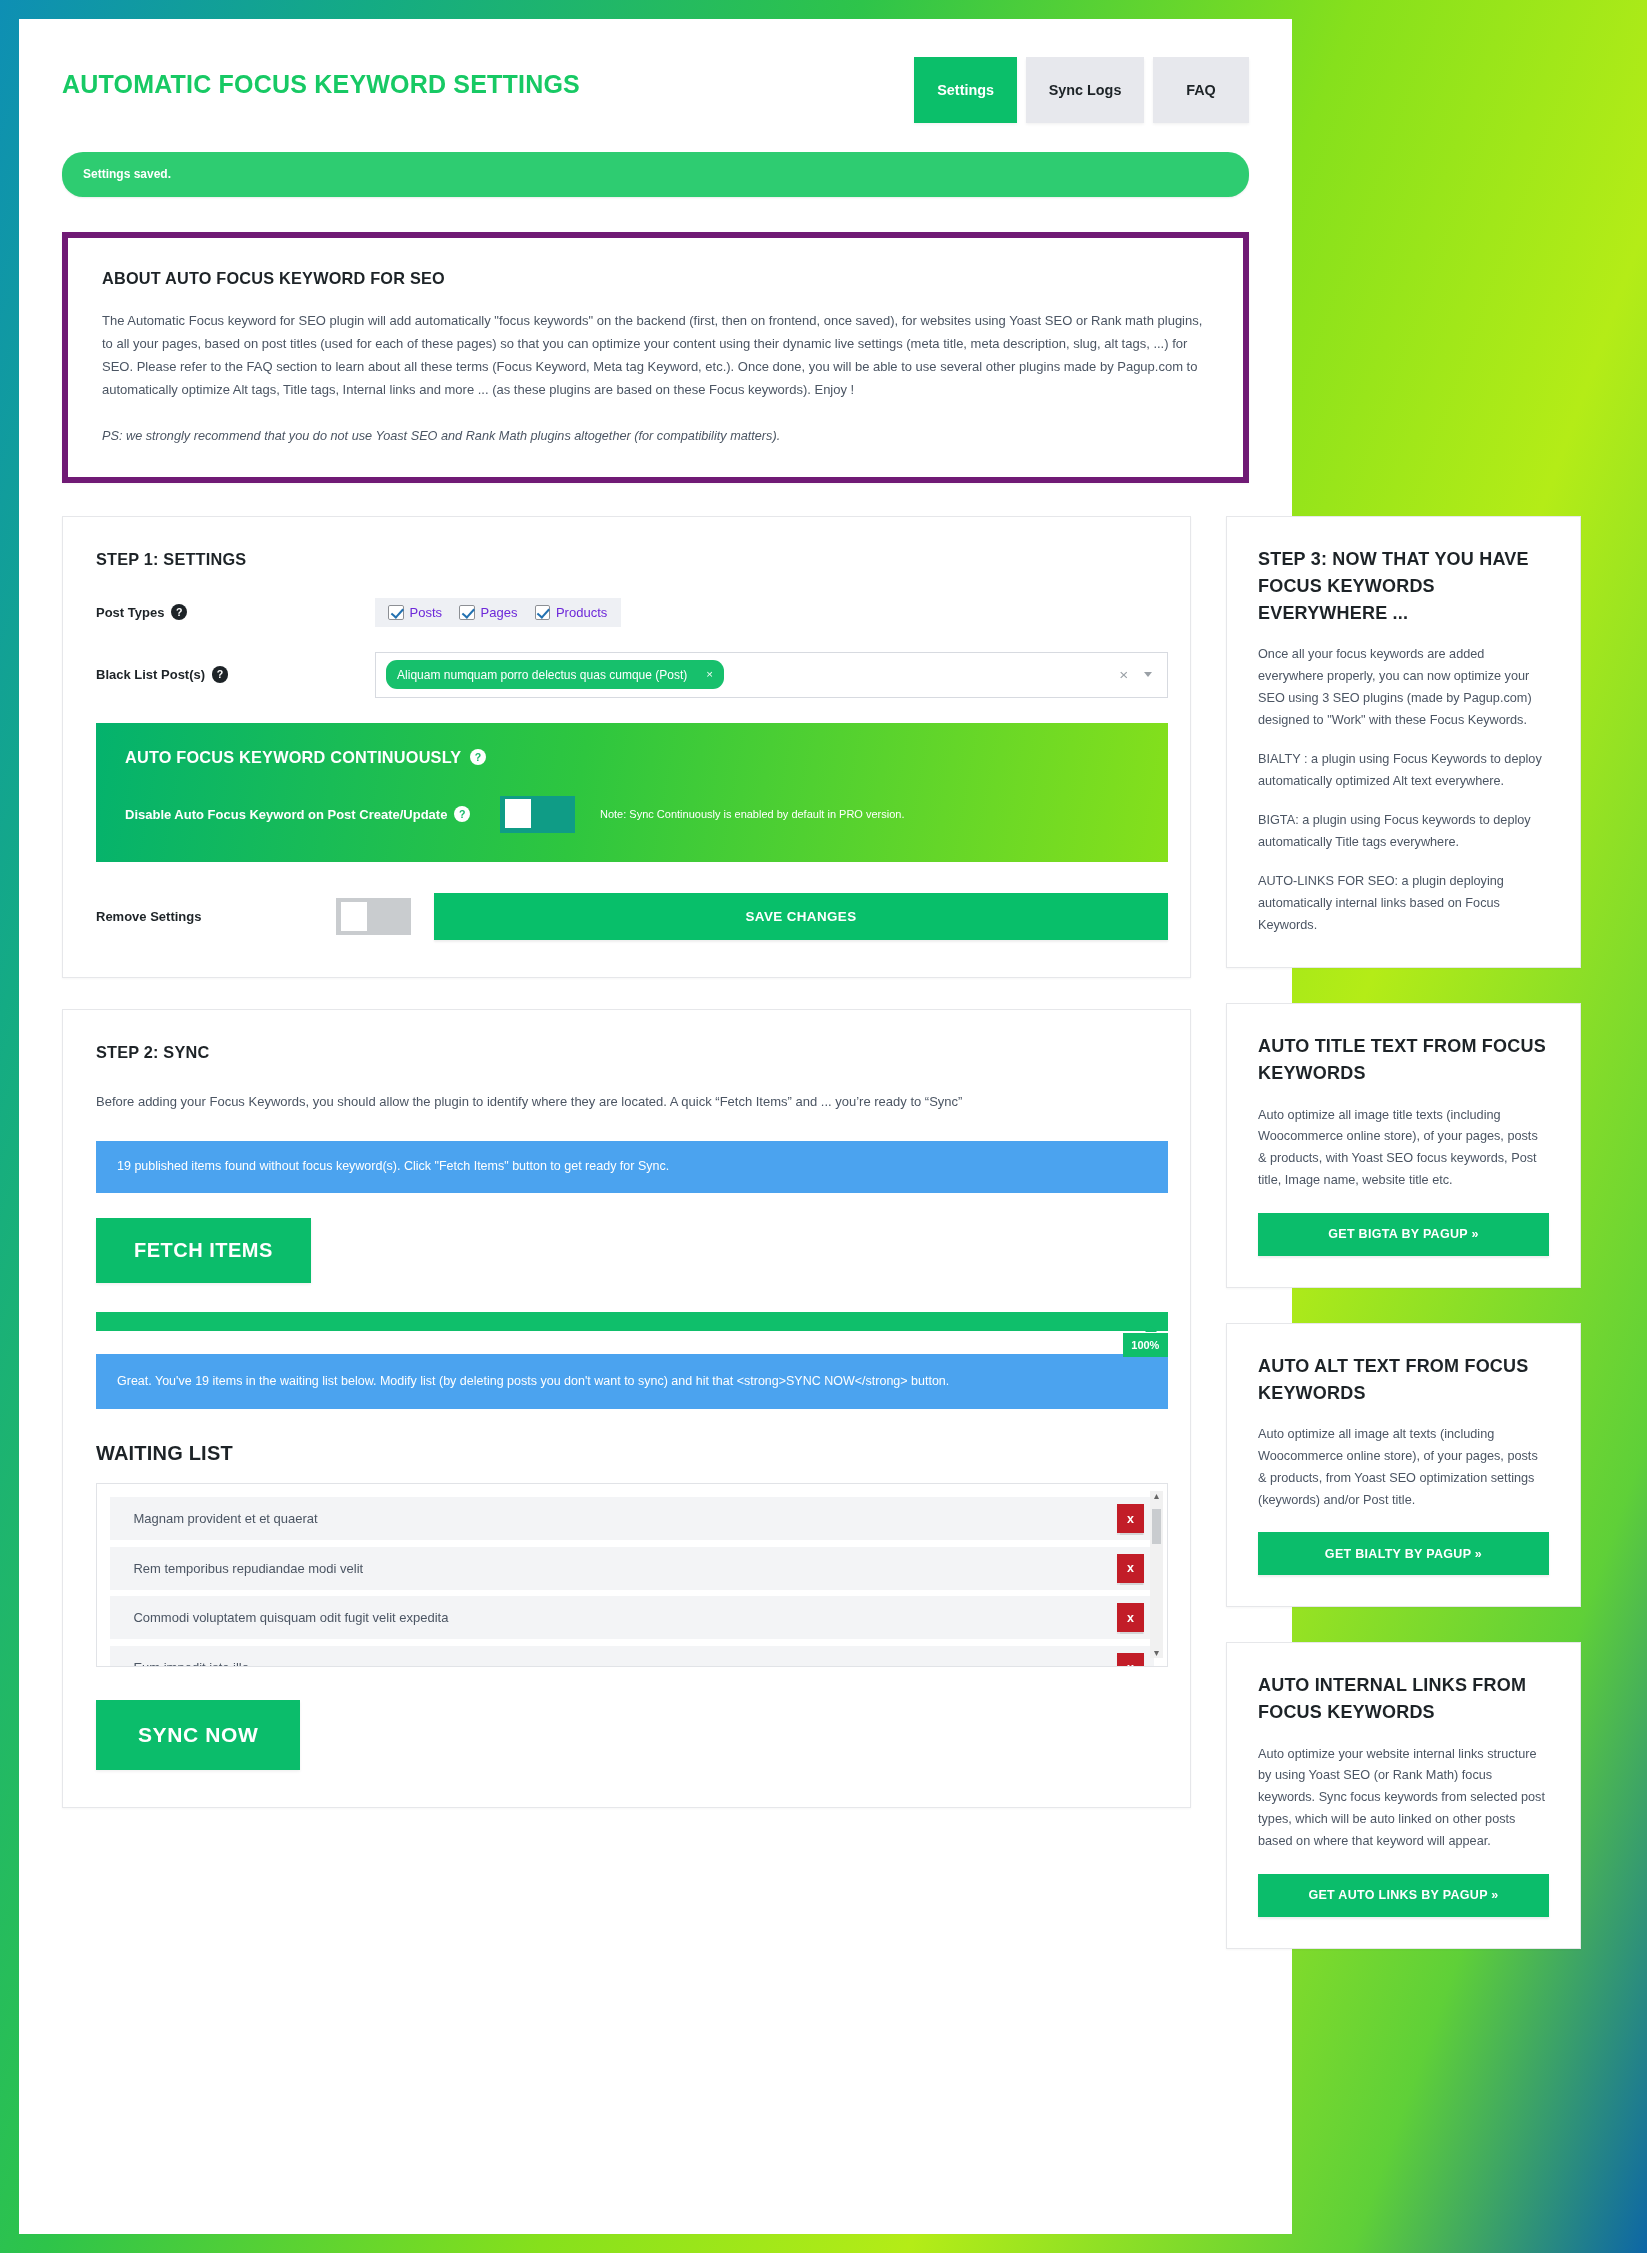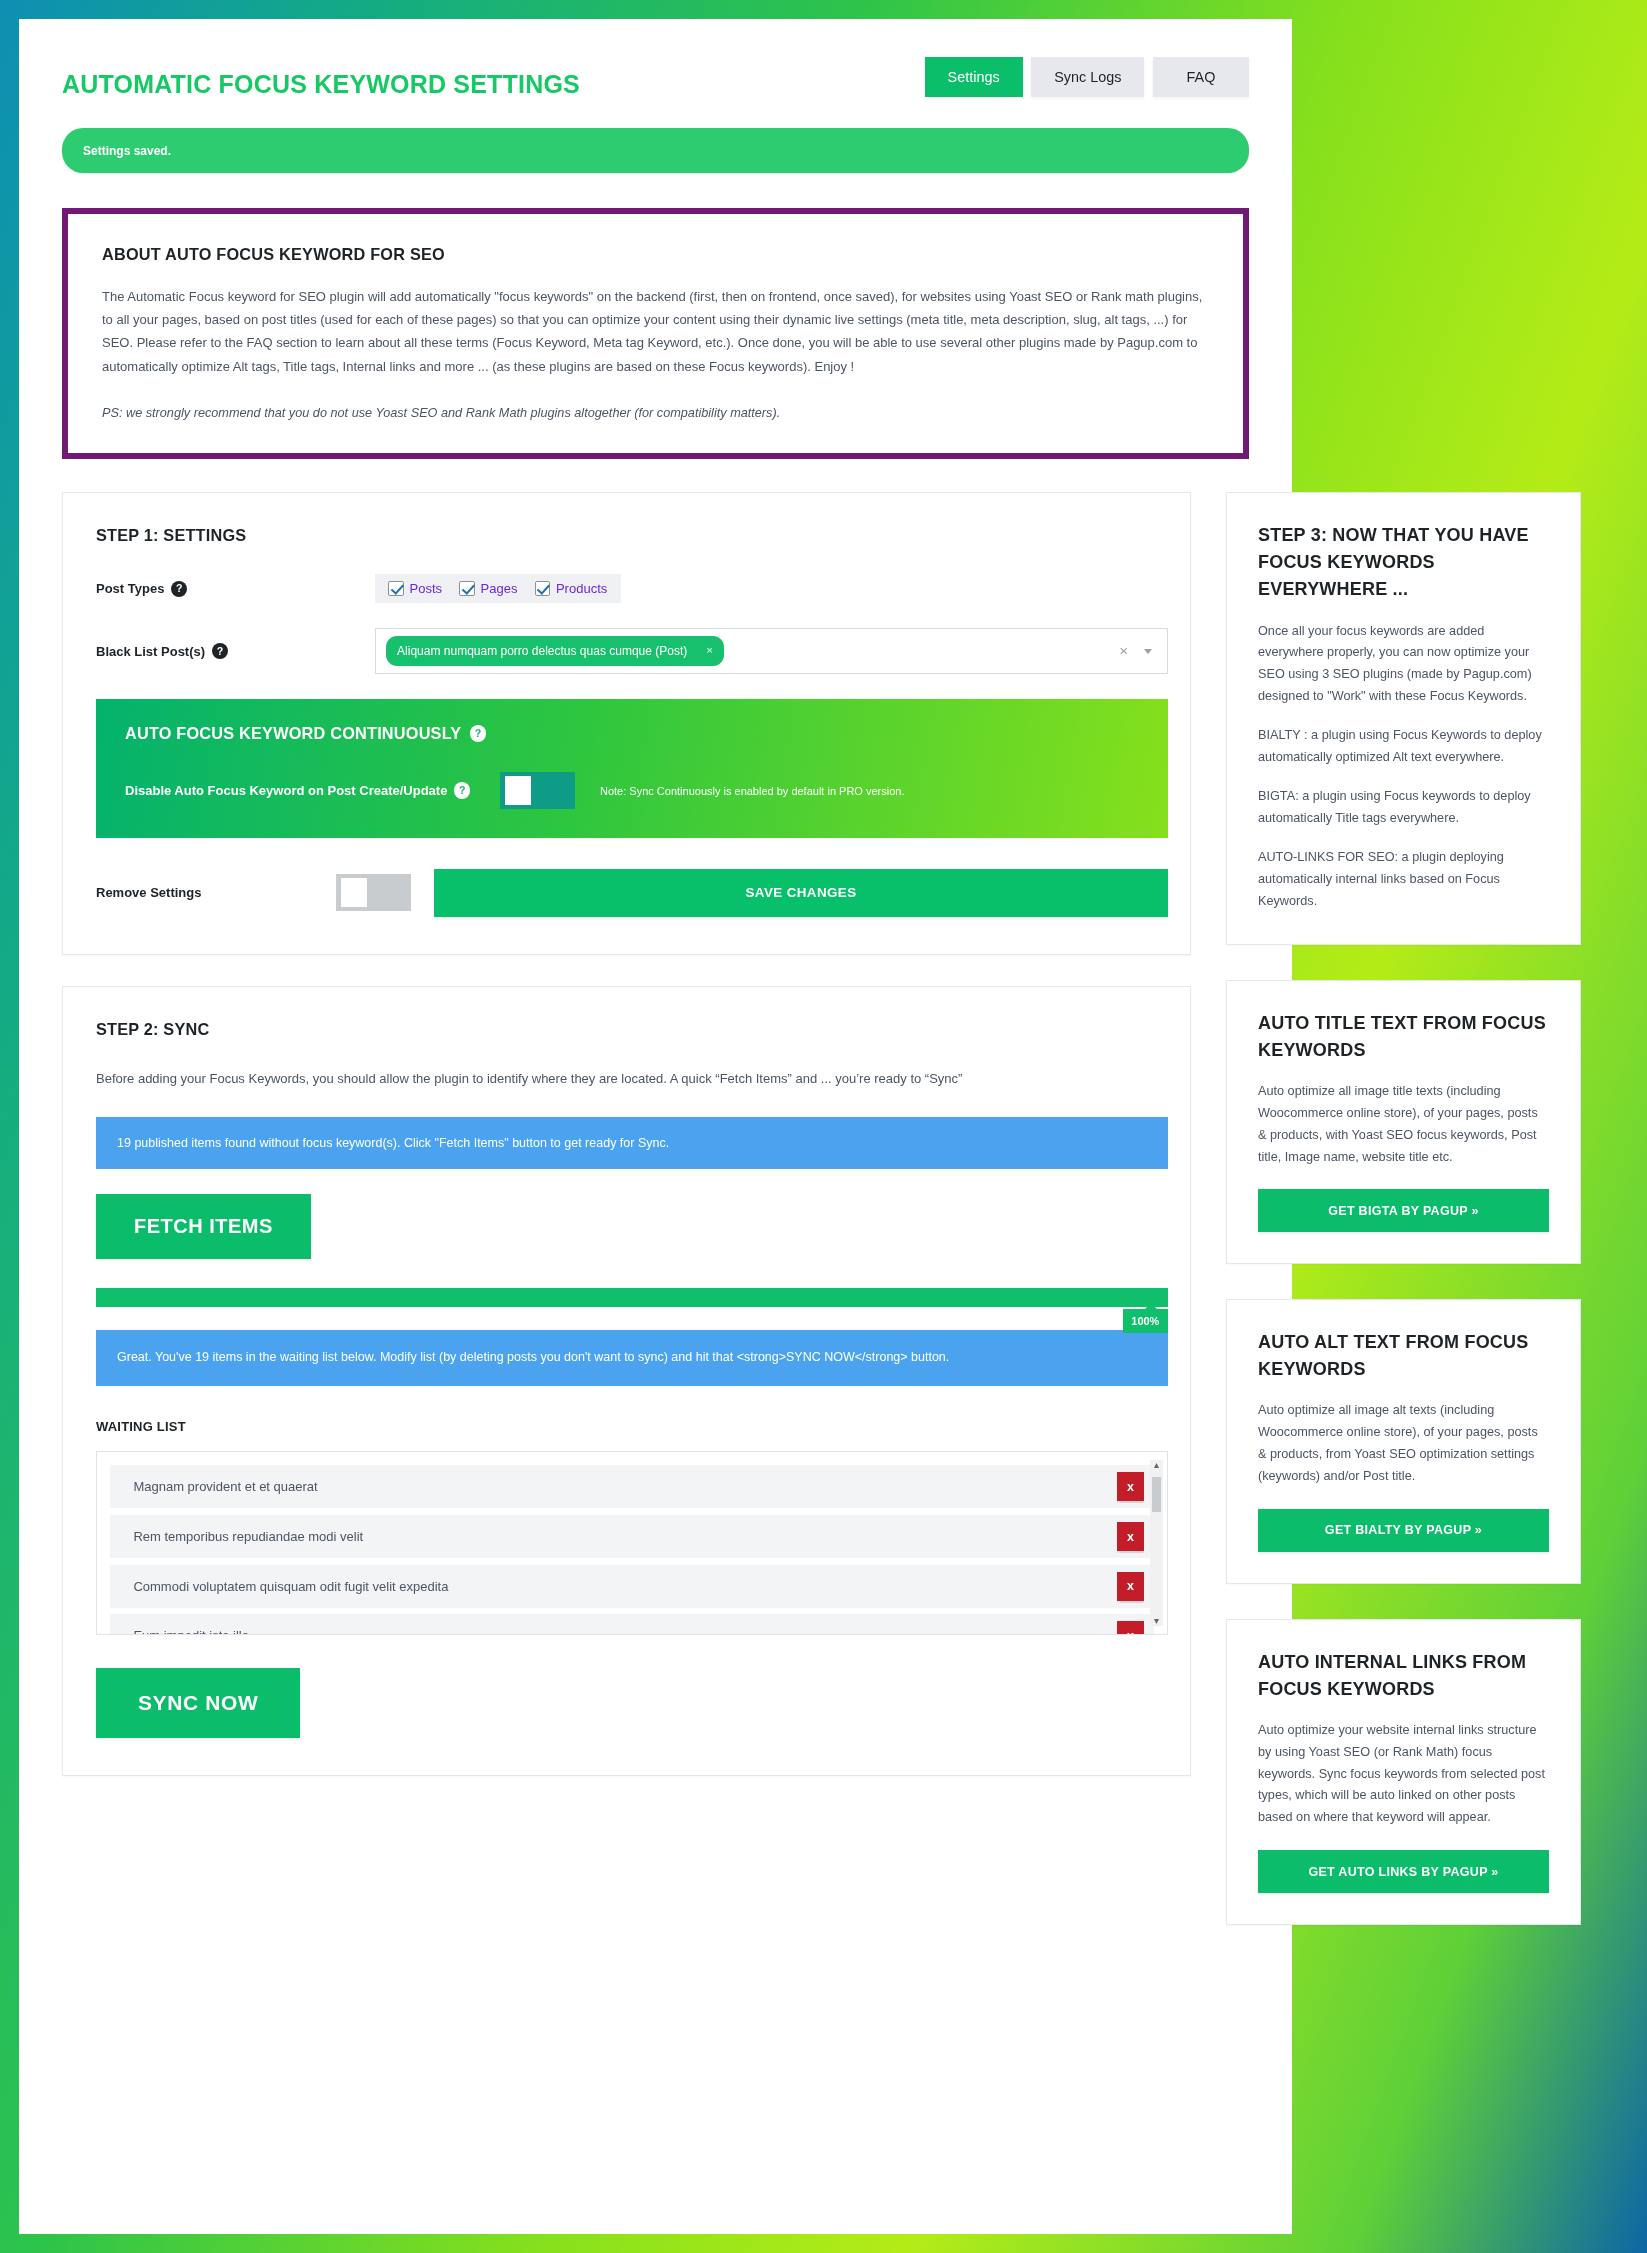--- a/index.html
+++ b/index.html
@@ -23,23 +23,23 @@
   .header {
     display:flex; align-items:flex-start; justify-content:space-between;
     padding: 38px 43px 0 43px;
   }
   .page-title {
     font-size:25px; font-weight:bold; letter-spacing:0.2px;
     color:#17c964; margin:13.4px 0 0 0; font-family:"Liberation Sans", sans-serif;
   }
   .tabs { display:flex; gap:8.6px; }
   .tab {
-    min-width:96px; padding:11px 23px;
+    min-width:96px; padding:24px 23px;
     background:#e7e8ed; color:#1d2327;
-    font-size:14.4px; font-weight:normal; text-align:center;
+    font-size:14.4px; font-weight:bold; text-align:center;
     border:0; cursor:pointer; line-height:1.25;
     box-shadow: 0 1.9px 2.9px rgba(0,0,0,0.06);
   }
   .tab.active { background:#0bbf6a; color:#ffffff; }
 
   .notice-saved {
     margin: 29px 43px 0 43px;
     background:#2ecc71; color:#ffffff;
     font-size:12px; font-weight:bold;
     padding:15.4px 21px;
@@ -187,21 +187,21 @@
     background:#0fbf6b; color:#fff; font-size:11px; font-weight:bold;
     padding:5.8px 8.6px;
   }
   .progress-badge::before {
     content:""; position:absolute; top:-6.7px; right:11.5px;
     border-left:6.7px solid transparent; border-right:6.7px solid transparent;
     border-bottom:6.7px solid #0fbf6b;
   }
 
   .waiting-title {
-    font-size:13px; font-weight:bold; color:#1d2327; margin:33px 0 17.3px 0; letter-spacing:0.2px;
+    font-size:20px; font-weight:bold; color:#1d2327; margin:33px 0 17.3px 0; letter-spacing:0.2px;
   }
   .waiting-box {
     border:1px solid #e1e3e7; background:#fff;
     height:184px; overflow:hidden; position:relative; padding:13.4px 13.4px 0 13.4px;
   }
   .wl-item {
     display:flex; align-items:center; justify-content:space-between;
     background:#f3f4f6; margin-bottom:6.7px; padding:0 9.6px 0 23px; height:43px;
   }
   .wl-text { font-size:13px; color:#4b5563; }

